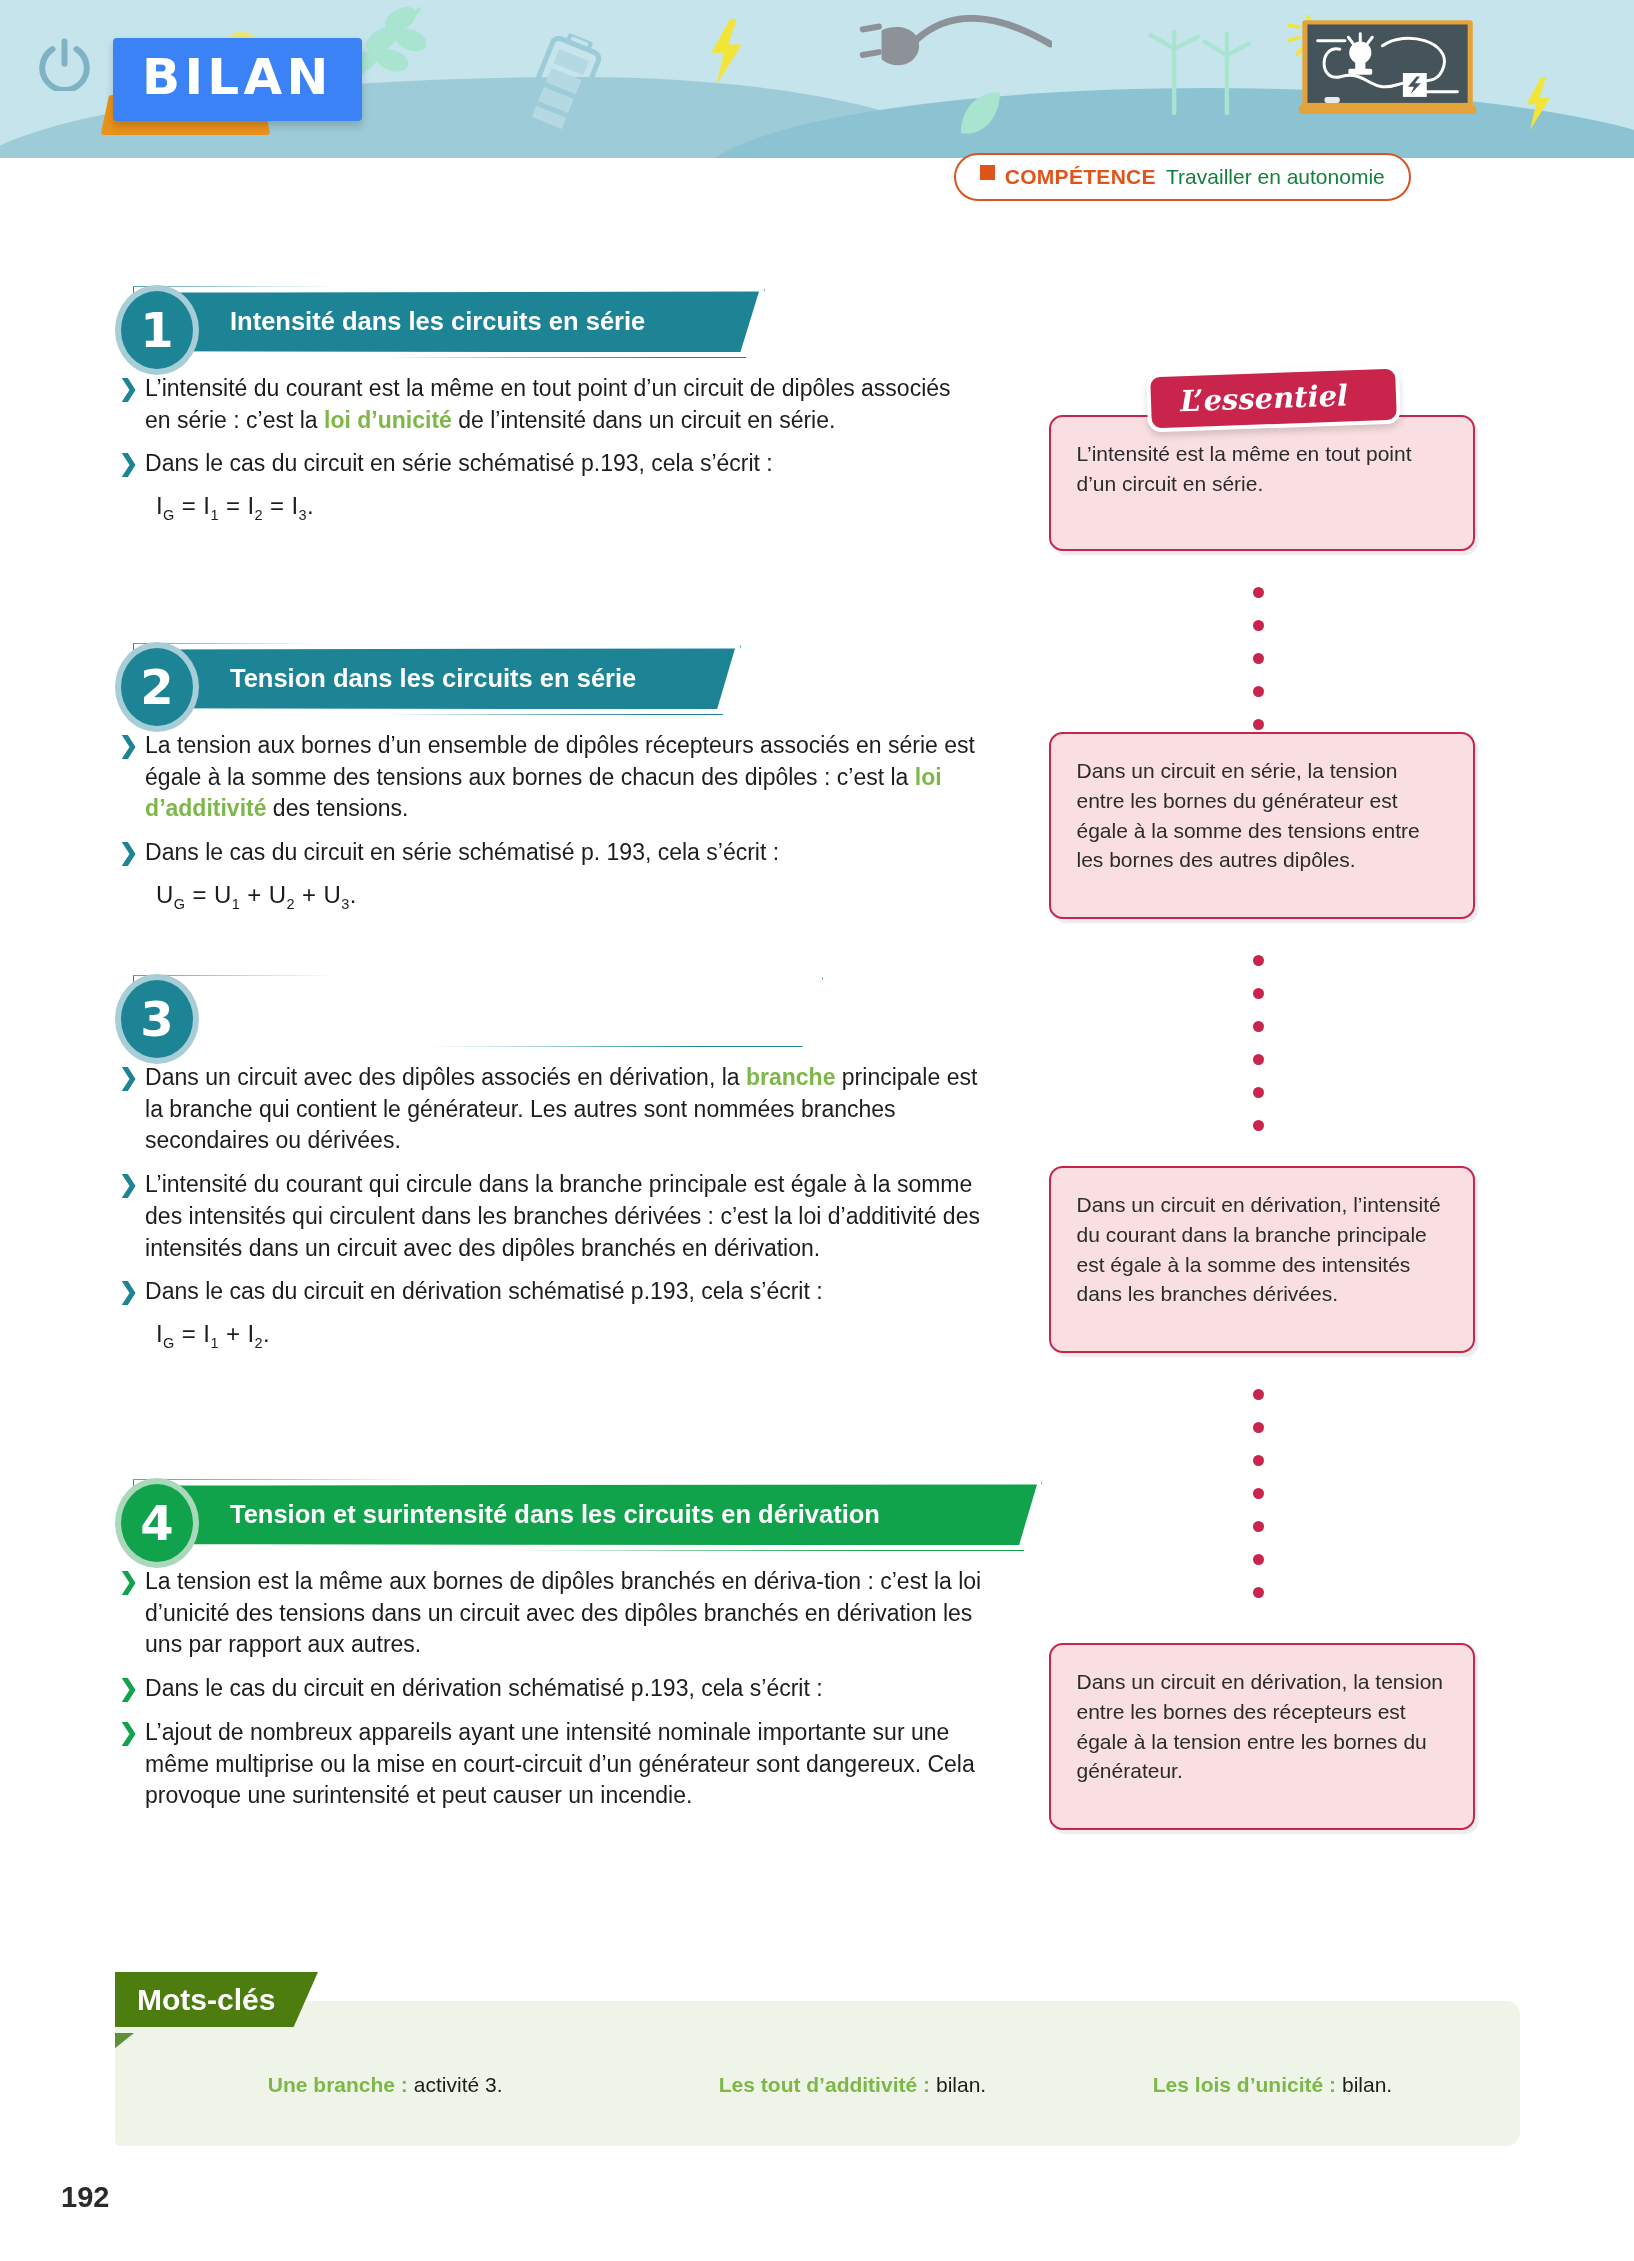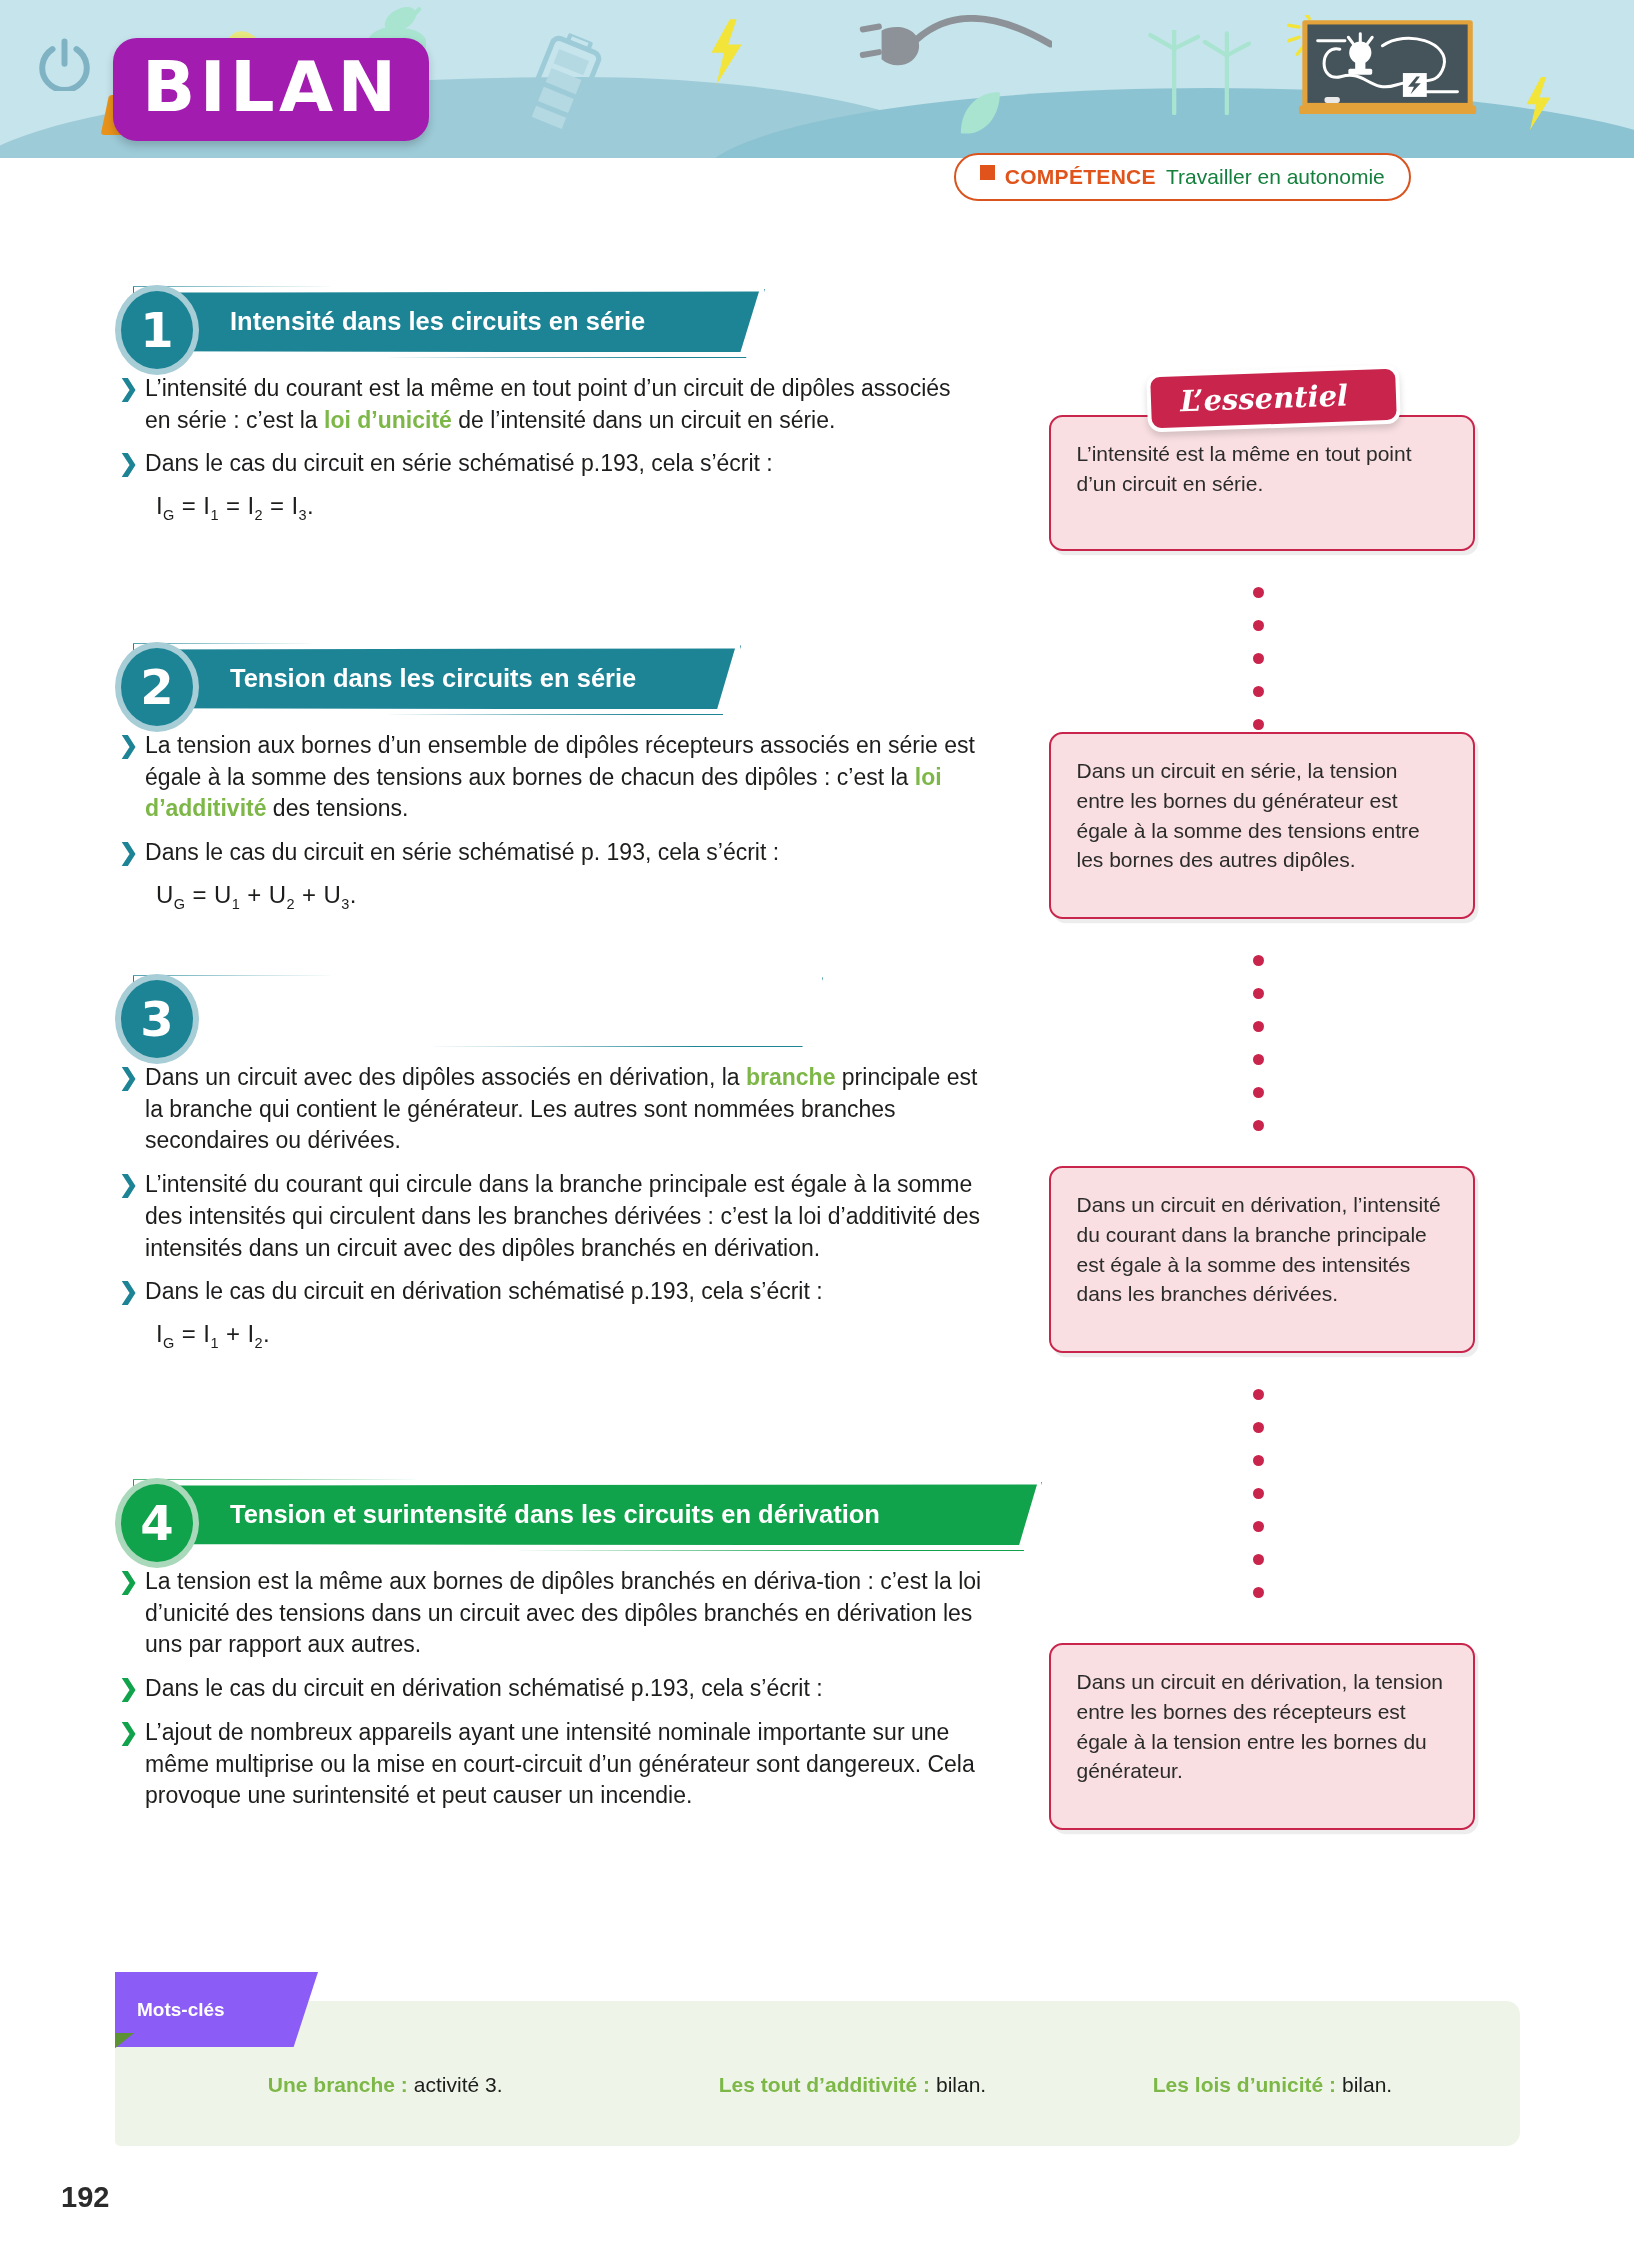--- a/index.html
+++ b/index.html
@@ -53,23 +53,23 @@
 
   
   .bilan-tab{
     position:absolute;left:109px;top:95px;width:153px;height:44px;
     background:#e8921b;border-radius:3.4px;
     transform:perspective(255px) rotateX(35deg);
     transform-origin:top center;
   }
   .bilan-box{
     position:absolute;left:113px;top:38px;
-    background:#a21caf;color:#ffffff;
-    padding:13.6px 29px 19px 29px;border-radius:24px;
-    font-size:70px;font-weight:bold;letter-spacing:4.3px;
+    background:#3b82f6;color:#ffffff;
+    padding:13.6px 29px 19px 29px;border-radius:4px;
+    font-size:50px;font-weight:bold;letter-spacing:4.3px;
     font-family:"DejaVu Sans", sans-serif;
     box-shadow:0 4.3px 8.5px rgba(0,0,0,.18);
     line-height:1;
   }
 
   
   .competence{
     position:absolute;left:954px;top:153px;
     border:2.6px solid #d9541f;border-radius:29px;background:#ffffff;
     padding:10.2px 24px;display:flex;align-items:flex-start;gap:10.2px;
@@ -161,23 +161,23 @@
     display:block;width:11px;height:11px;background:#c9244c;
     border-radius:50%;margin-bottom:22px;
   }
 
   
   .motscles-panel{
     position:absolute;left:115px;top:2001px;width:1405px;height:145px;
     background:#eef5e8;border-radius:5.1px 13.6px 13.6px 5.1px;
   }
   .motscles-tab{
-    position:absolute;left:115px;top:1972px;width:203px;height:75px;
-    background:#8b5cf6;color:#ffffff;
-    font-size:19px;font-weight:bold;
+    position:absolute;left:115px;top:1972px;width:203px;height:55px;
+    background:#4d7c0f;color:#ffffff;
+    font-size:30px;font-weight:bold;
     display:flex;align-items:center;padding-left:22px;box-sizing:border-box;
     clip-path:polygon(0 0, 100% 0, 88% 100%, 0 100%);
   }
   .motscles-fold{
     position:absolute;left:115px;top:2033px;width:19px;height:15.3px;
     background:#5d9234;clip-path:polygon(0 0,100% 0,0 100%);
   }
   .keywords{
     position:absolute;left:149px;top:2073px;width:1362px;
     display:flex;gap:0;font-size:21px;justify-content:center;

